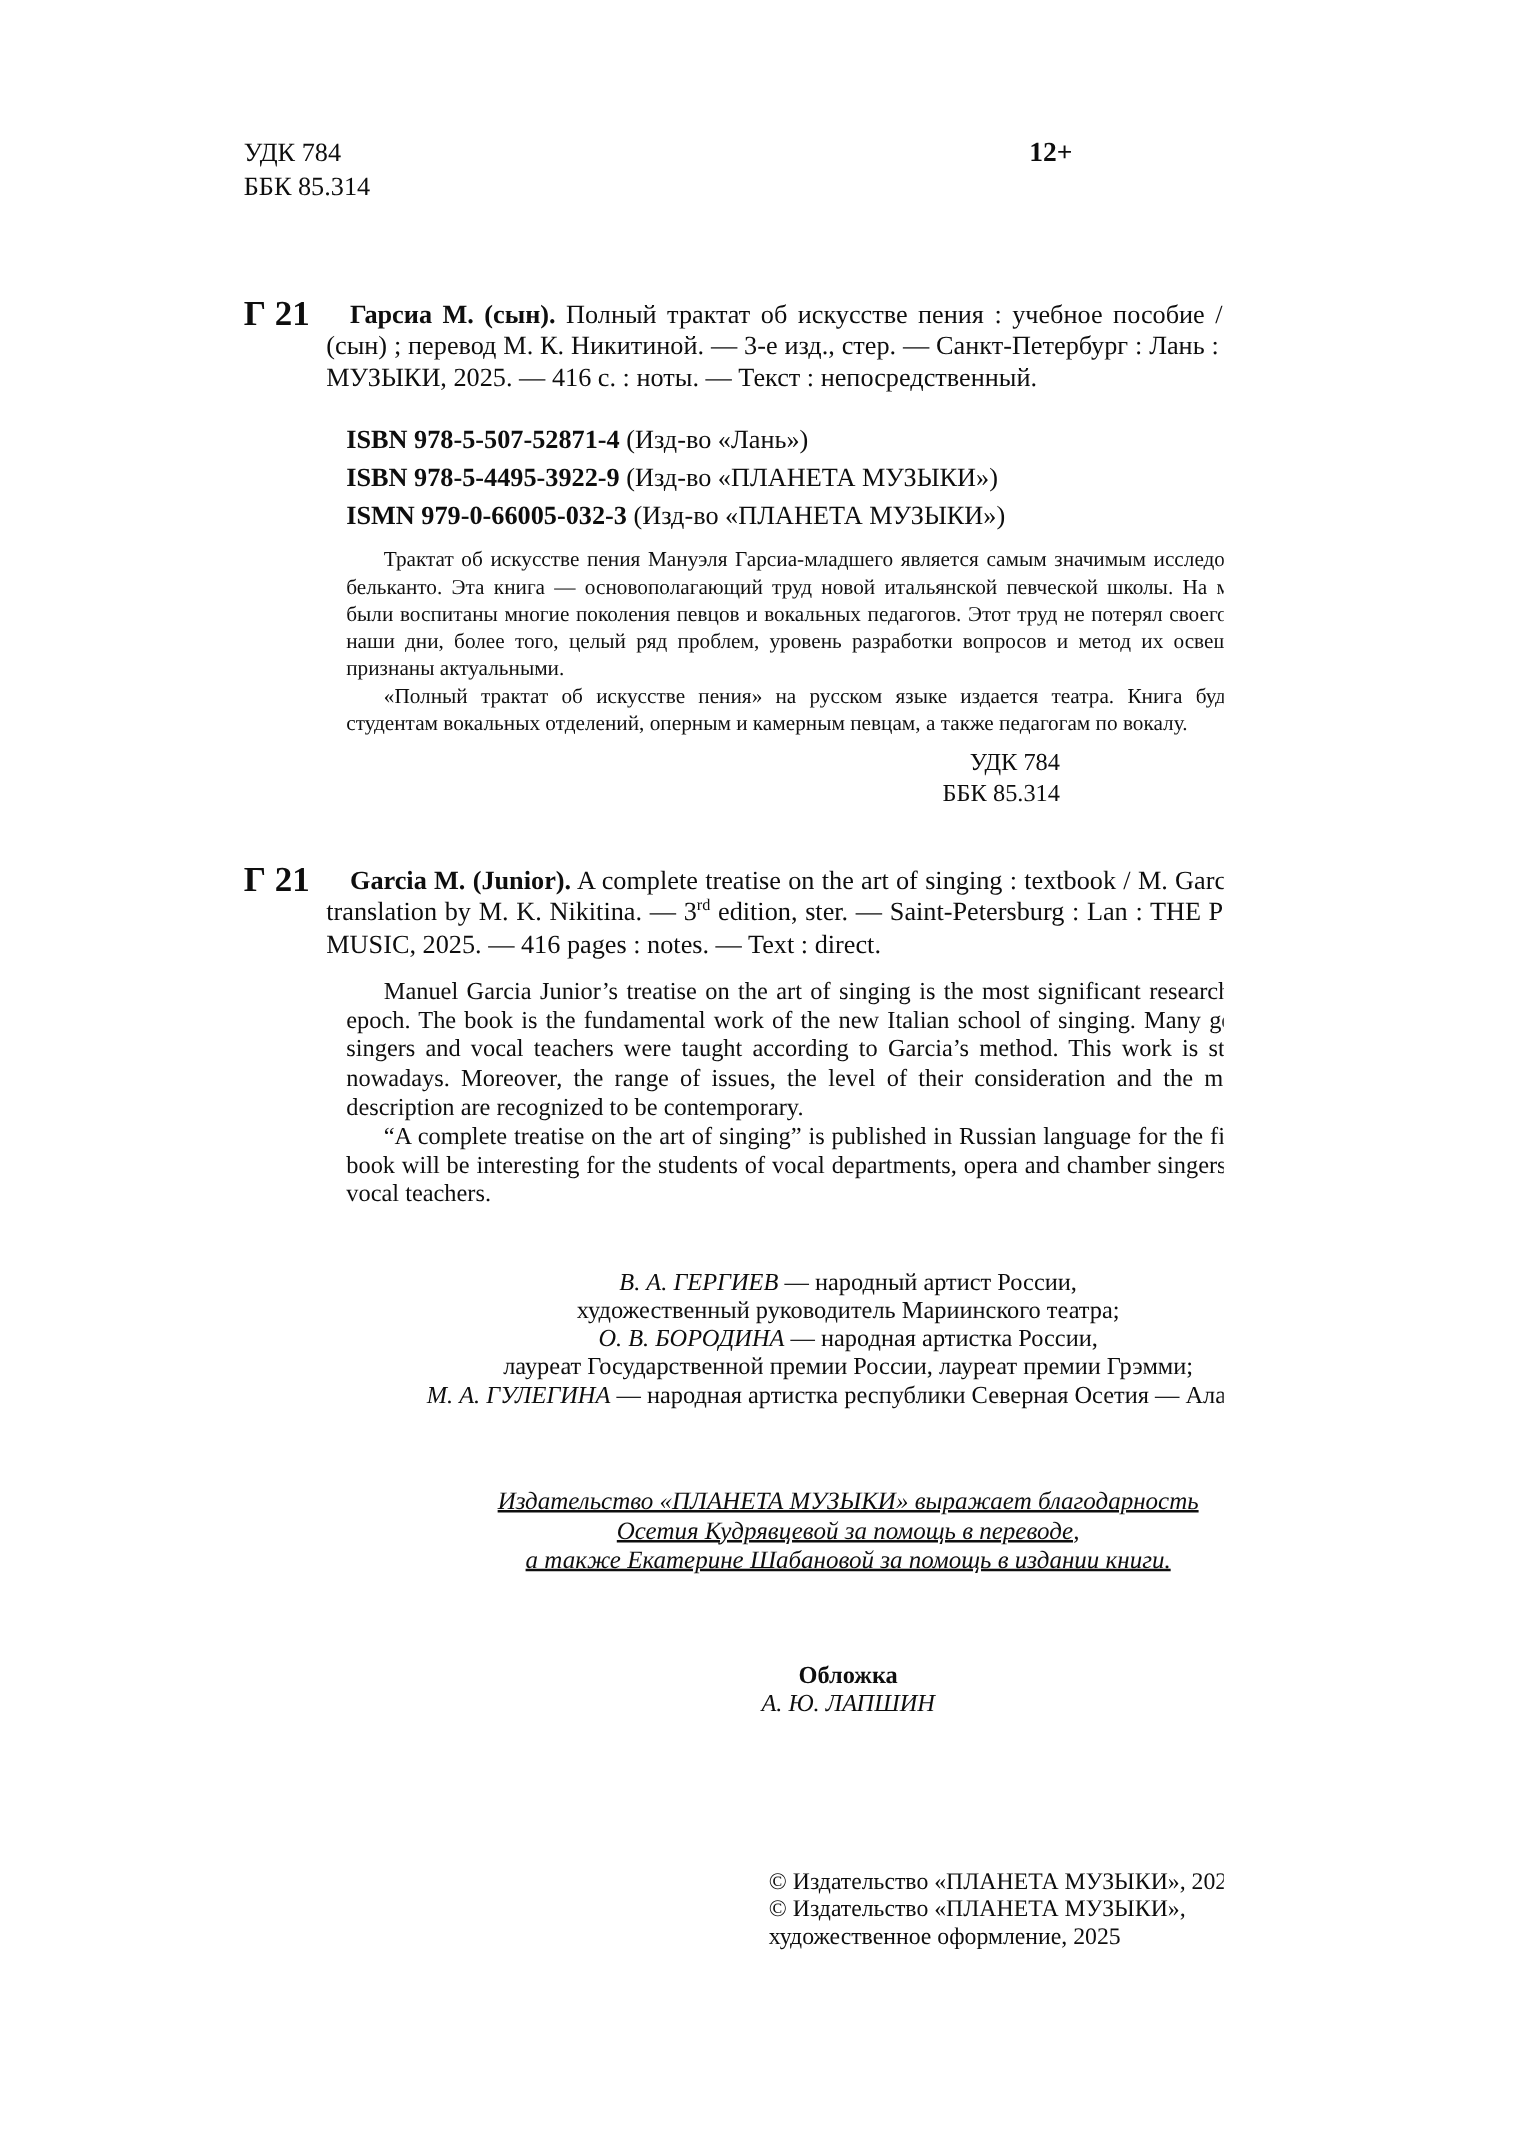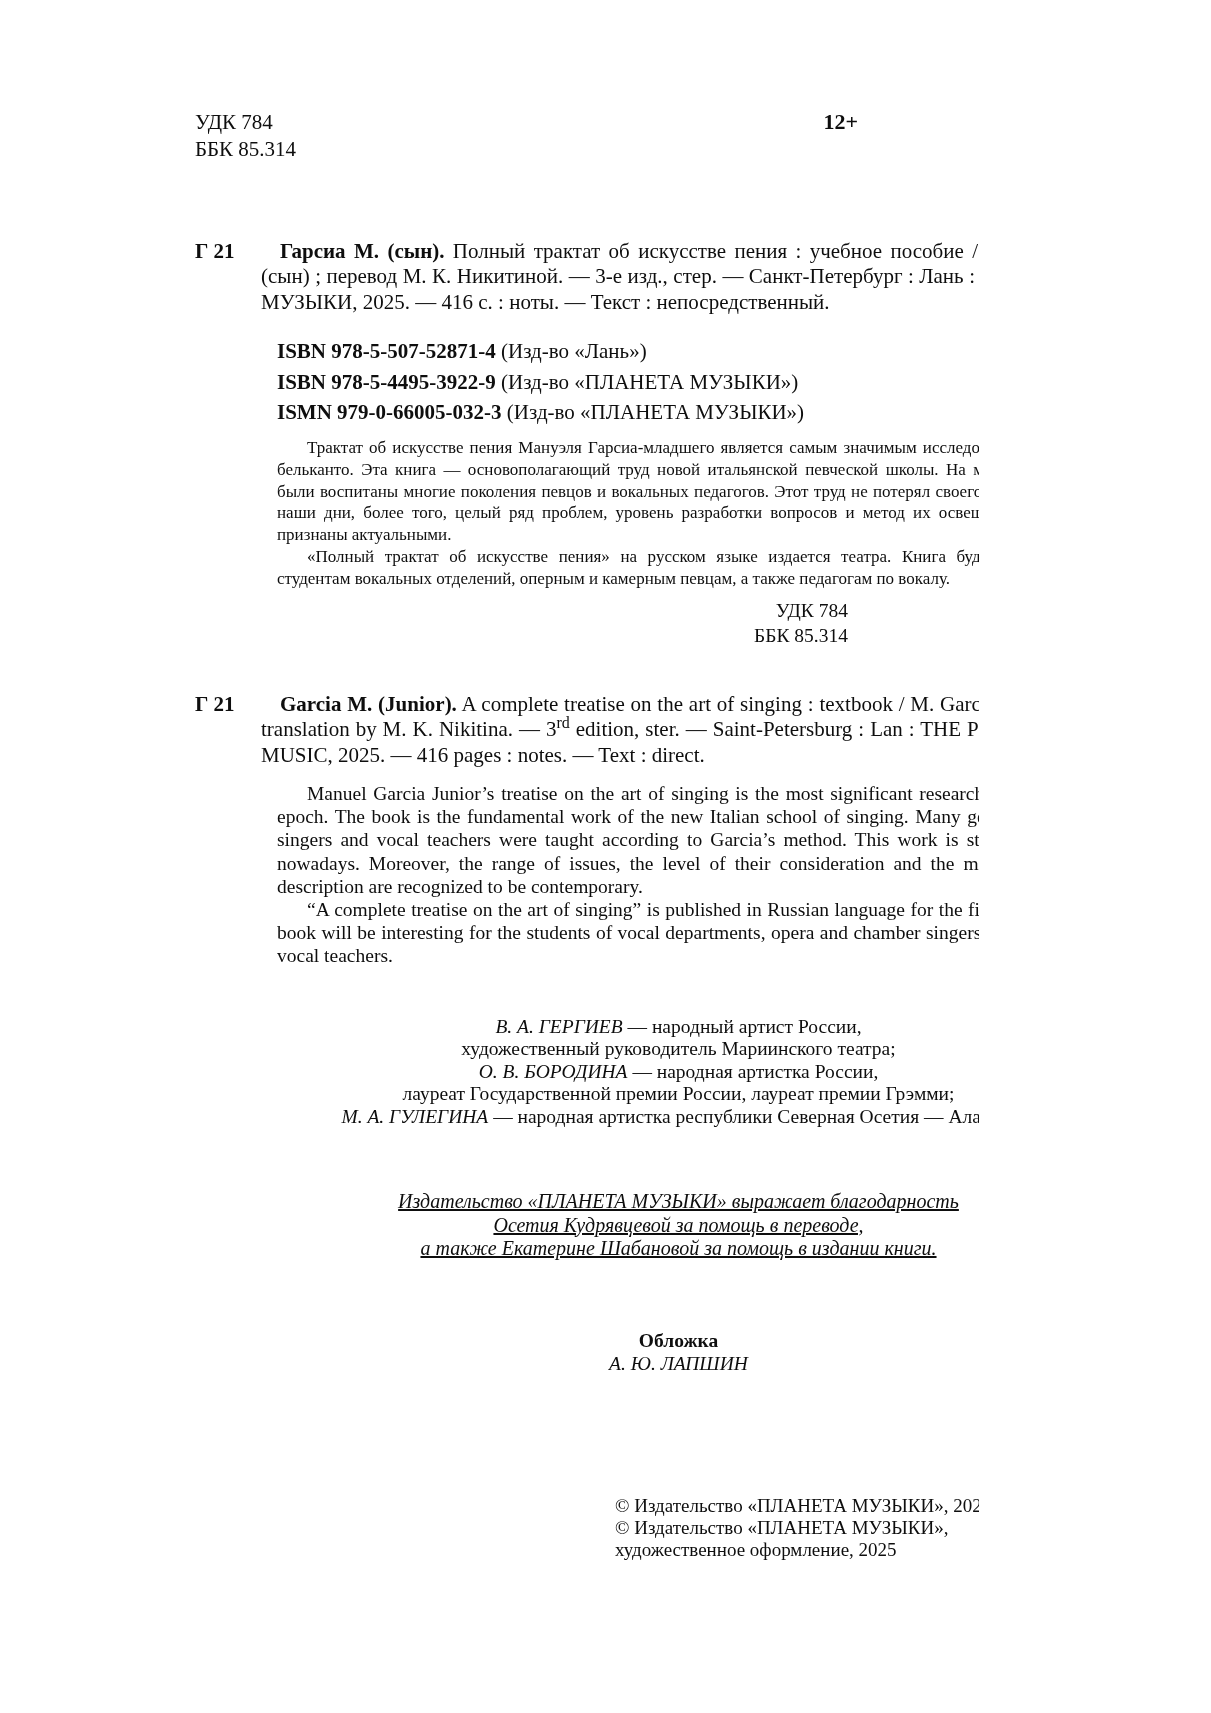--- a/index.html
+++ b/index.html
@@ -29,33 +29,33 @@
   }
 
   
   .entry {
     left: 195px; width: 885px;
   }
   .entry-ru { top: 239px; }
   .entry-en { top: 692px; }
   .entry-label {
     position: absolute; left: 0; top: 0;
-    font-weight: bold; font-size: 21px; line-height: 25.4px;
+    font-weight: bold; font-size: 28px; line-height: 25.4px;
   }
   .entry-text {
     margin-left: 66px;
     text-align: justify;
     text-indent: 19px;
     font-size: 21px;
     line-height: 25.4px;
     hyphens: auto;
   }
   .entry-text b { font-weight: bold; }
   sup.ord {
-    font-size: 16px;
+    font-size: 13px;
     vertical-align: super;
     line-height: 0;
   }
 
   
   .isbn-block {
     left: 277px; top: 336px;
     font-size: 21px; line-height: 30.6px;
   }
   .isbn-block b { font-weight: bold; }

